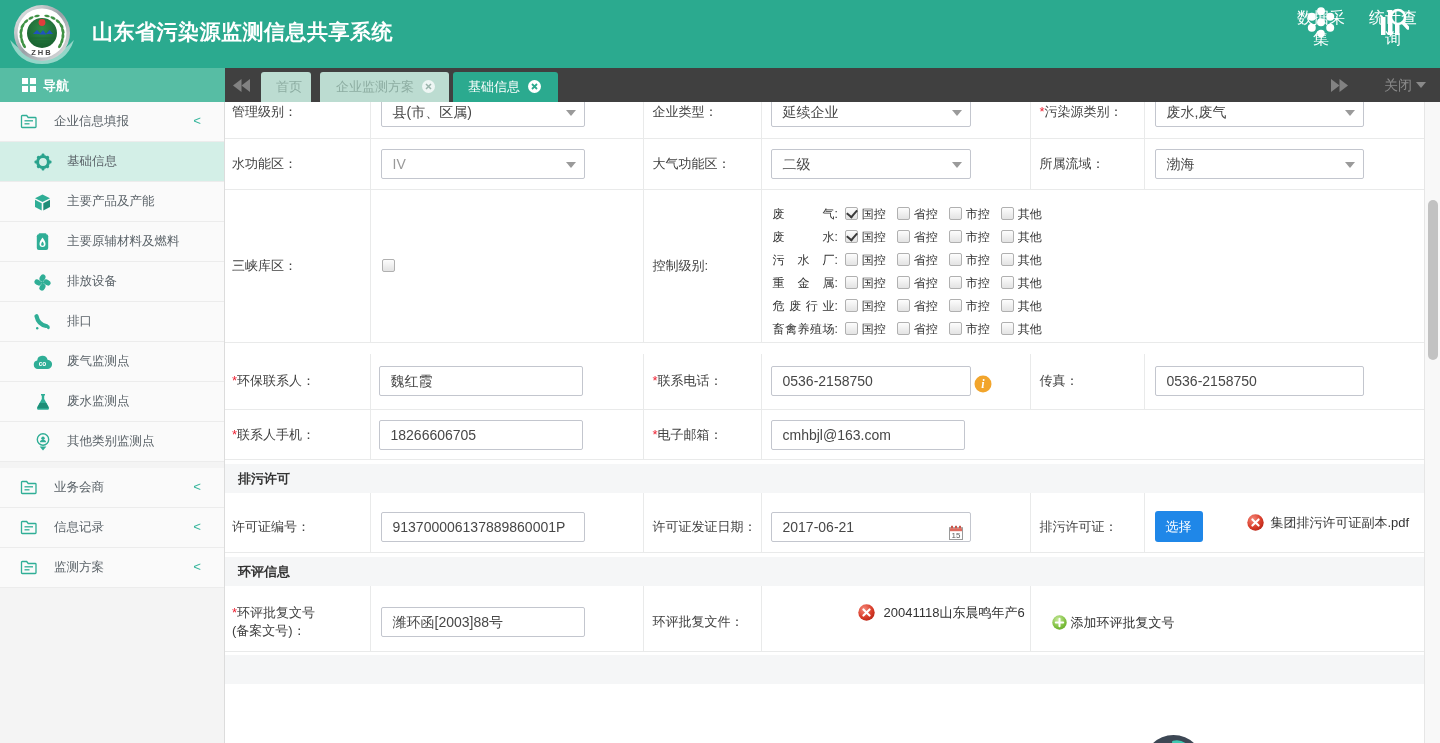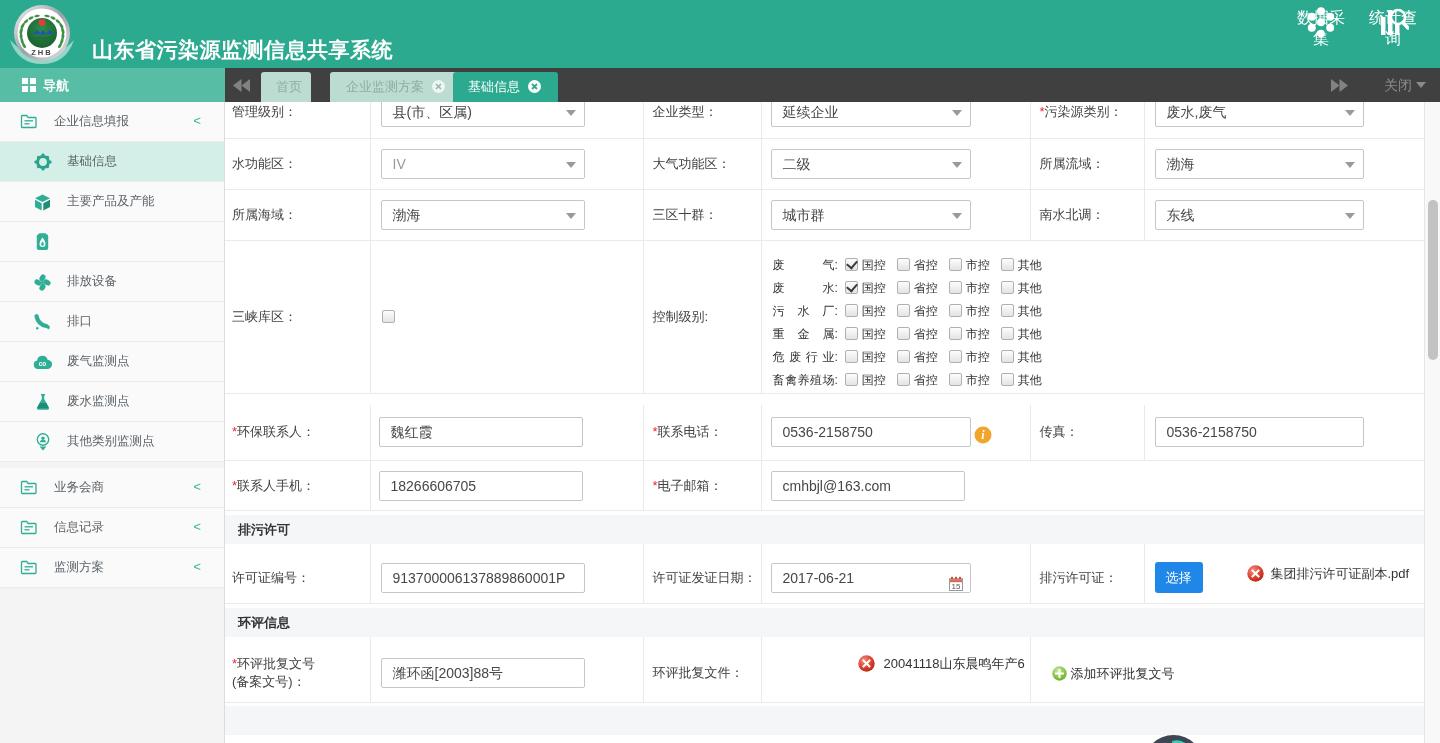--- a/index.html
+++ b/index.html
@@ -3,21 +3,21 @@
 <meta charset="utf-8">
 <title>山东省污染源监测信息共享系统</title>
 <style>
 * { margin:0; padding:0; box-sizing:border-box; }
 html,body { width:1440px; height:743px; overflow:hidden; font-family:"Liberation Sans",sans-serif; }
 body { position:relative; background:#fff; }
 .abs { position:absolute; }
 
 
 #hdr { position:absolute; left:0; top:0; width:1440px; height:68px; background:#2baa8f; }
-#title { position:absolute; left:92px; top:36px; font-size:21px; font-weight:bold; color:#fff; letter-spacing:0.5px; }
+#title { position:absolute; left:92px; top:18px; font-size:21px; font-weight:bold; color:#fff; letter-spacing:0.5px; }
 .hicon { position:absolute; top:0; height:68px; text-align:center; color:#fff; }
 .hicon .lbl { position:absolute; bottom:18px; left:0; width:100%; font-size:16px; color:#fff; }
 
 
 #navstrip { position:absolute; left:0; top:68px; width:225px; height:44px; background:#57bda4; color:#fff; }
 #navstrip .txt { position:absolute; left:43px; top:9px; font-size:13px; font-weight:bold; }
 #tabbar { position:absolute; left:225px; top:68px; width:1215px; height:34px; background:#404040; }
 .tab { position:absolute; top:4px; height:30px; border-radius:3px 3px 0 0; font-size:13px; line-height:30px; text-align:left; }
 .tab.inactive { background:#bcdcd1; color:#8dada2; }
 .tab.active { background:#2baa8f; color:#fff; }
@@ -158,21 +158,21 @@
   <div class="txt">导航</div>
 </div>
 <div id="tabbar">
   <svg class="abs" style="left:8px;top:11px;" width="17" height="13" viewBox="0 0 17 13">
       <g fill="#828282">
         <path d="M8.5 0 L8.5 13 L0 6.5 Z"></path>
         <path d="M17 0 L17 13 L8.5 6.5 Z"></path>
       </g>
     </svg>
   <div class="tab inactive" style="left:36px;width:50px;padding-left:15px;">首页</div>
-  <div class="tab inactive" style="left:95px;width:129px;padding-left:16px;margin-left:10px;">企业监测方案<span class="tclose" style="background:rgba(255,255,255,.75);"><svg width="13" height="13" viewBox="0 0 13 13">
+  <div class="tab inactive" style="left:95px;width:129px;padding-left:16px;">企业监测方案<span class="tclose" style="background:rgba(255,255,255,.75);"><svg width="13" height="13" viewBox="0 0 13 13">
           <path d="M4 4l5 5M9 4l-5 5" stroke="#9ab4ab" stroke-width="1.5"></path>
         </svg></span></div>
   <div class="tab active" style="left:228px;width:105px;padding-left:15px;">基础信息<span class="tclose" style="background:#fff;"><svg width="13" height="13" viewBox="0 0 13 13">
           <path d="M4 4l5 5M9 4l-5 5" stroke="#2baa8f" stroke-width="1.8"></path>
         </svg></span></div>
   <svg class="abs" style="left:1106px;top:11px;" width="17" height="13" viewBox="0 0 17 13">
       <g fill="#828282">
         <path d="M0 0 L0 13 L8.5 6.5 Z"></path>
         <path d="M8.5 0 L8.5 13 L17 6.5 Z"></path>
       </g>
@@ -237,20 +237,21 @@
       </svg>
       <span class="t2">主要产品及产能</span>
     </div>
   <div class="mitem">
       <svg class="micon" style="left:34px;top:11px;" width="17" height="18" viewBox="0 0 17 18">
         <rect x="2.8" y="1.2" width="11.4" height="15.8" rx="2" fill="#2fae96"></rect>
         <rect x="4.6" y="0.2" width="7.8" height="2" rx="1" fill="#2fae96"></rect>
         <path d="M8.5 4.6 C6.5 7.4 5.5 9 5.5 11 a3 3 0 0 0 6 0 C11.5 9 10.5 7.4 8.5 4.6Z" fill="#fff"></path>
         <path d="M8.5 8.5 C7.6 9.8 7.2 10.5 7.2 11.4 a1.3 1.3 0 0 0 2.6 0 C9.8 10.5 9.4 9.8 8.5 8.5Z" fill="#2fae96"></path>
       </svg>
+      <span class="t2">主要原辅材料及燃料</span>
     </div>
   <div class="mitem">
       <svg class="micon" style="left:34px;top:12px;" width="17" height="17" viewBox="0 0 17 17">
         <g fill="#2fae96">
           <ellipse cx="8.5" cy="3.9" rx="2.7" ry="3.7" transform="rotate(30 8.5 3.9)"></ellipse>
           <ellipse cx="13.1" cy="8.5" rx="3.7" ry="2.7" transform="rotate(30 13.1 8.5)"></ellipse>
           <ellipse cx="8.5" cy="13.1" rx="2.7" ry="3.7" transform="rotate(30 8.5 13.1)"></ellipse>
           <ellipse cx="3.9" cy="8.5" rx="3.7" ry="2.7" transform="rotate(30 3.9 8.5)"></ellipse>
           <circle cx="8.5" cy="8.5" r="1.6"></circle>
         </g>
@@ -332,28 +333,20 @@
       <td class="lb3 br"><span class="red">*</span>污染源类别：</td>
       <td><span class="ipt" style="width:209px;margin-left:10px;">废水,废气<span class="sel-arrow"></span></span></td>
     </tr>
     <tr style="height:51px;">
       <td class="lb br">水功能区：</td>
       <td class="br"><span class="ipt" style="width:204px;margin-left:10px;color:#999;">IV<span class="sel-arrow"></span></span></td>
       <td class="lb3 br">大气功能区：</td>
       <td class="br"><span class="ipt" style="width:200px;margin-left:9px;">二级<span class="sel-arrow"></span></span></td>
       <td class="lb3 br">所属流域：</td>
       <td><span class="ipt" style="width:209px;margin-left:10px;">渤海<span class="sel-arrow"></span></span></td>
-    </tr>
-    <tr style="height:51px;">
-      <td class="lb br">所属海域：</td>
-      <td class="br"><span class="ipt" style="width:204px;margin-left:10px;">渤海<span class="sel-arrow"></span></span></td>
-      <td class="lb3 br">三区十群：</td>
-      <td class="br"><span class="ipt" style="width:200px;margin-left:9px;">城市群<span class="sel-arrow"></span></span></td>
-      <td class="lb3 br">南水北调：</td>
-      <td><span class="ipt" style="width:209px;margin-left:10px;">东线<span class="sel-arrow"></span></span></td>
     </tr>
     <tr style="height:153px;">
       <td class="lb br">三峡库区：</td>
       <td class="br"><span class="cb" style="margin-left:11px;"></span></td>
       <td class="lb3 br">控制级别:</td>
       <td colspan="3" style="padding-left:11px;vertical-align:top;">
         <div style="margin-top:12px;">
         <div class="ckline"><span class="jl">废气</span><span class="cbl">:</span><span class="grp"><span class="cb ck"></span><span class="cbl">国控</span></span><span class="grp"><span class="cb"></span><span class="cbl">省控</span></span><span class="grp"><span class="cb"></span><span class="cbl">市控</span></span><span class="grp"><span class="cb"></span><span class="cbl">其他</span></span></div>
         <div class="ckline"><span class="jl">废水</span><span class="cbl">:</span><span class="grp"><span class="cb ck"></span><span class="cbl">国控</span></span><span class="grp"><span class="cb"></span><span class="cbl">省控</span></span><span class="grp"><span class="cb"></span><span class="cbl">市控</span></span><span class="grp"><span class="cb"></span><span class="cbl">其他</span></span></div>
         <div class="ckline"><span class="jl">污水厂</span><span class="cbl">:</span><span class="grp"><span class="cb"></span><span class="cbl">国控</span></span><span class="grp"><span class="cb"></span><span class="cbl">省控</span></span><span class="grp"><span class="cb"></span><span class="cbl">市控</span></span><span class="grp"><span class="cb"></span><span class="cbl">其他</span></span></div>

